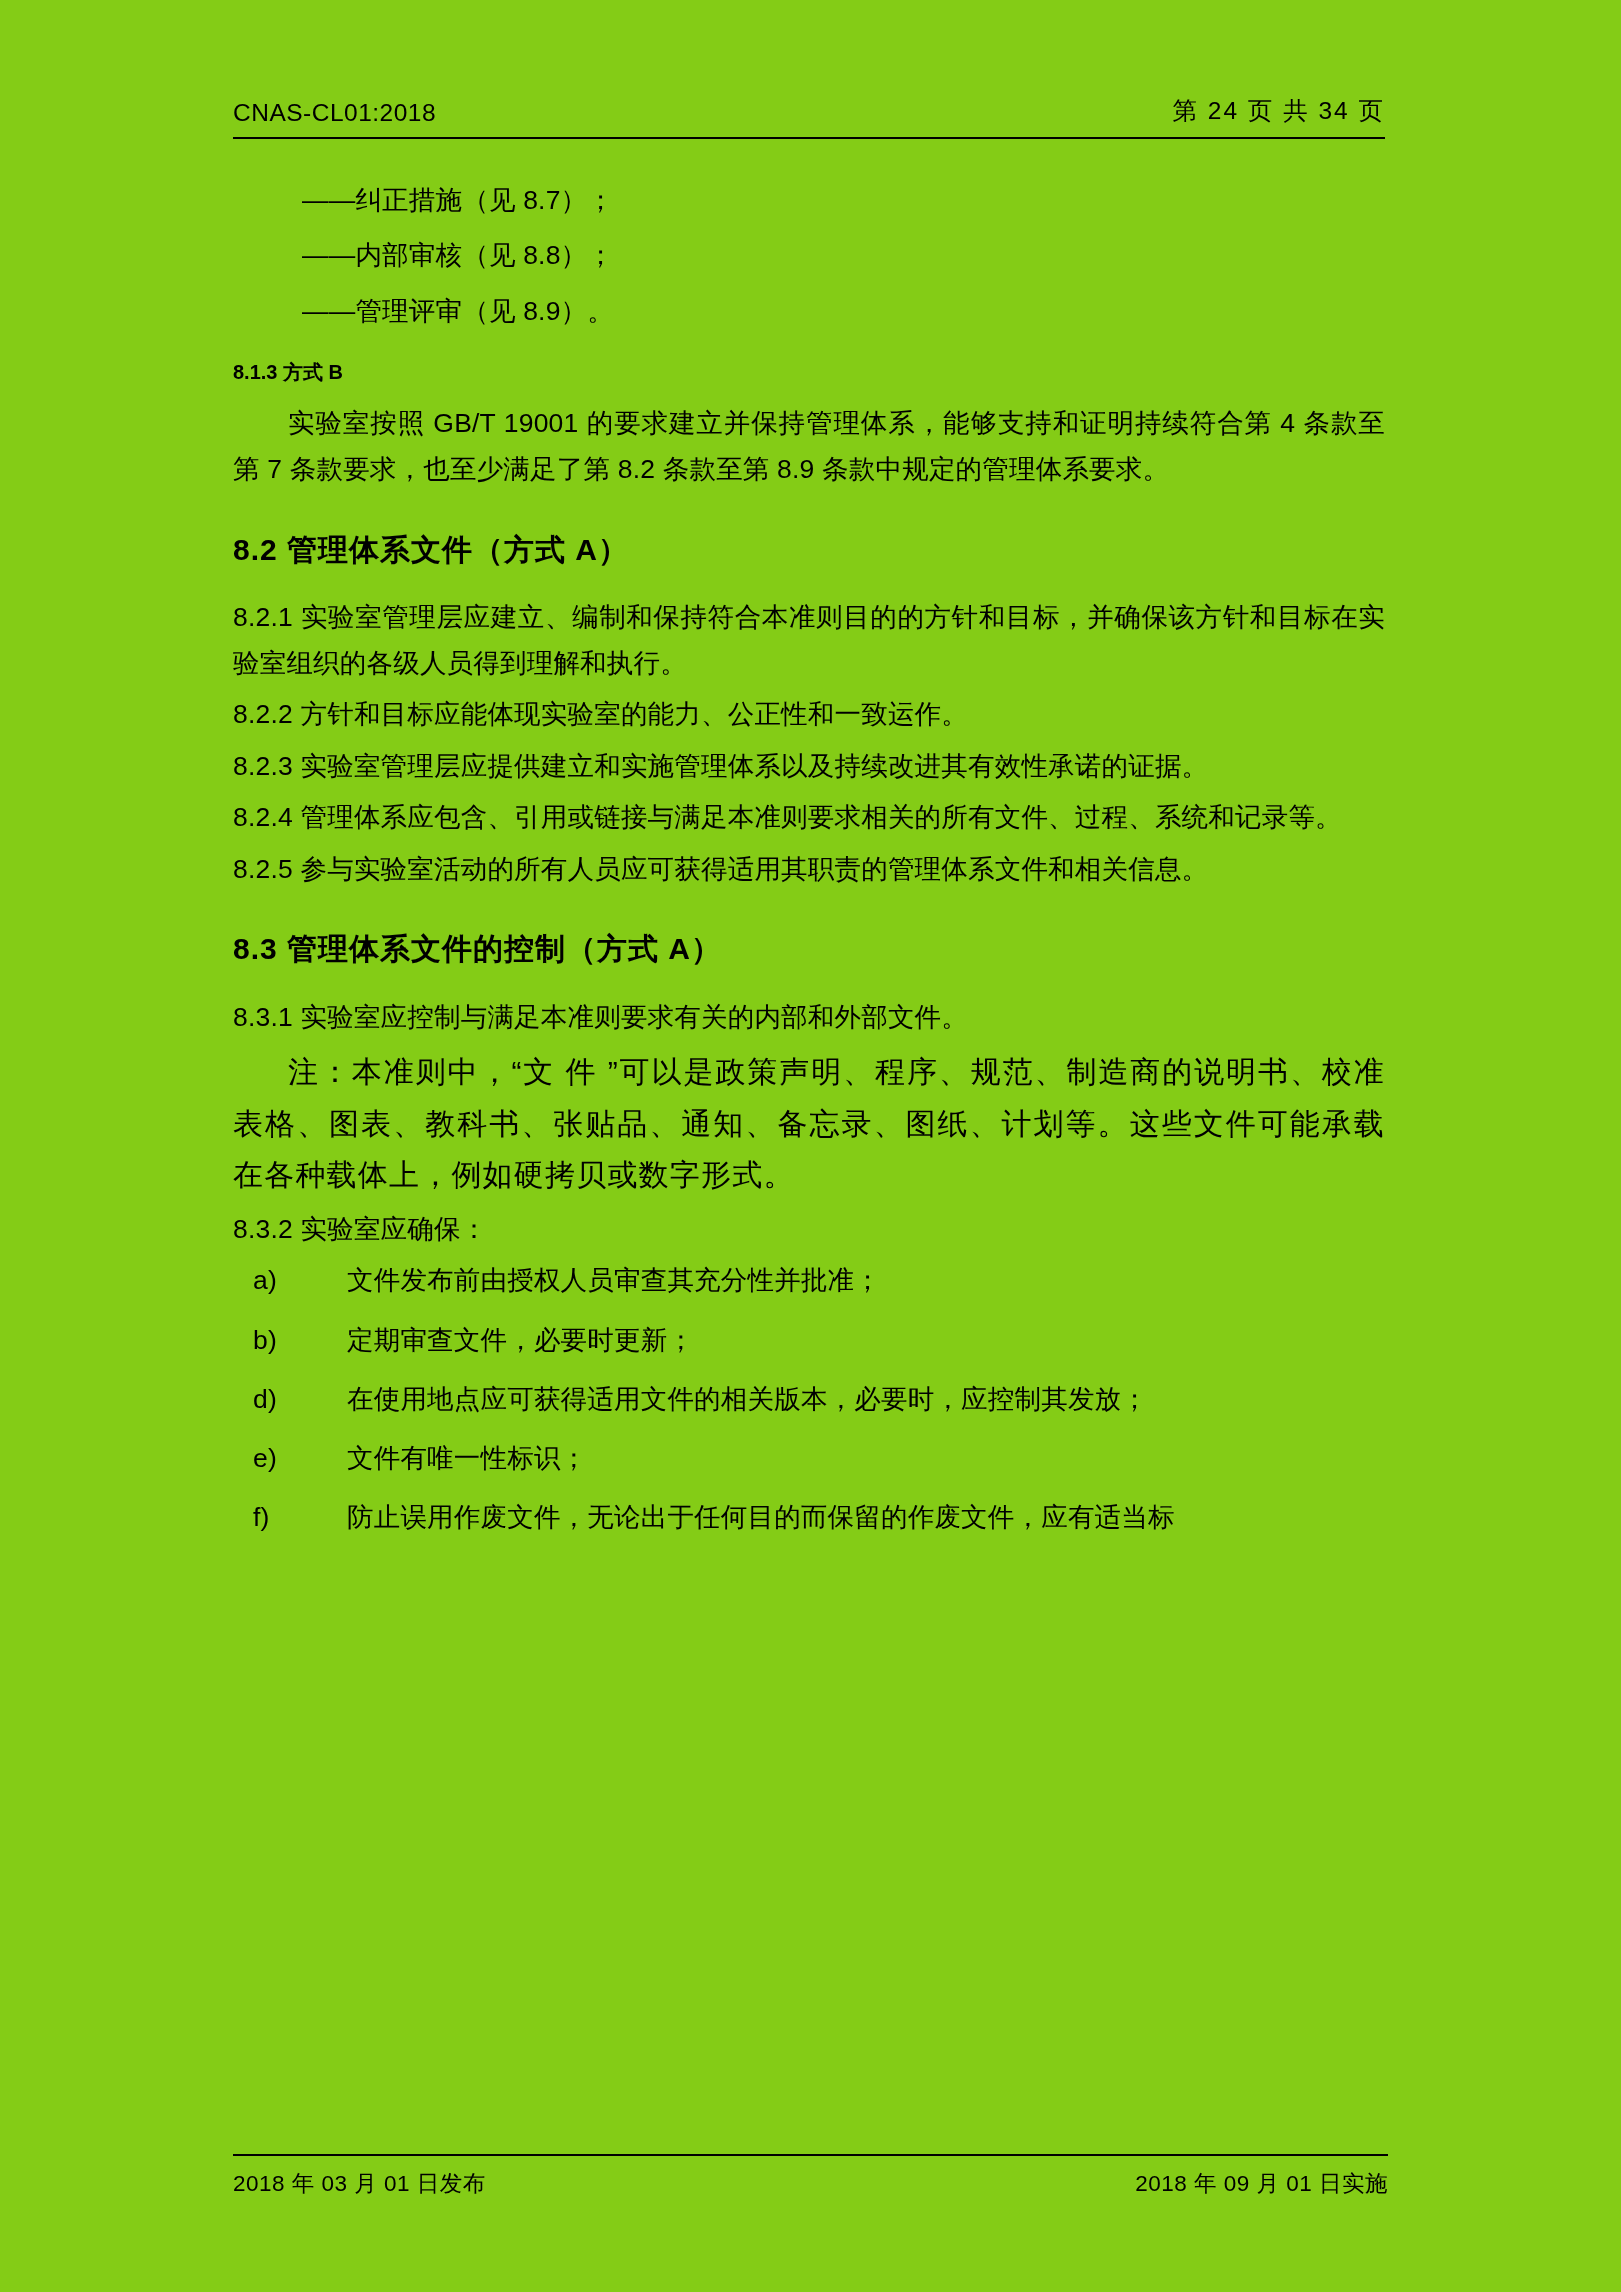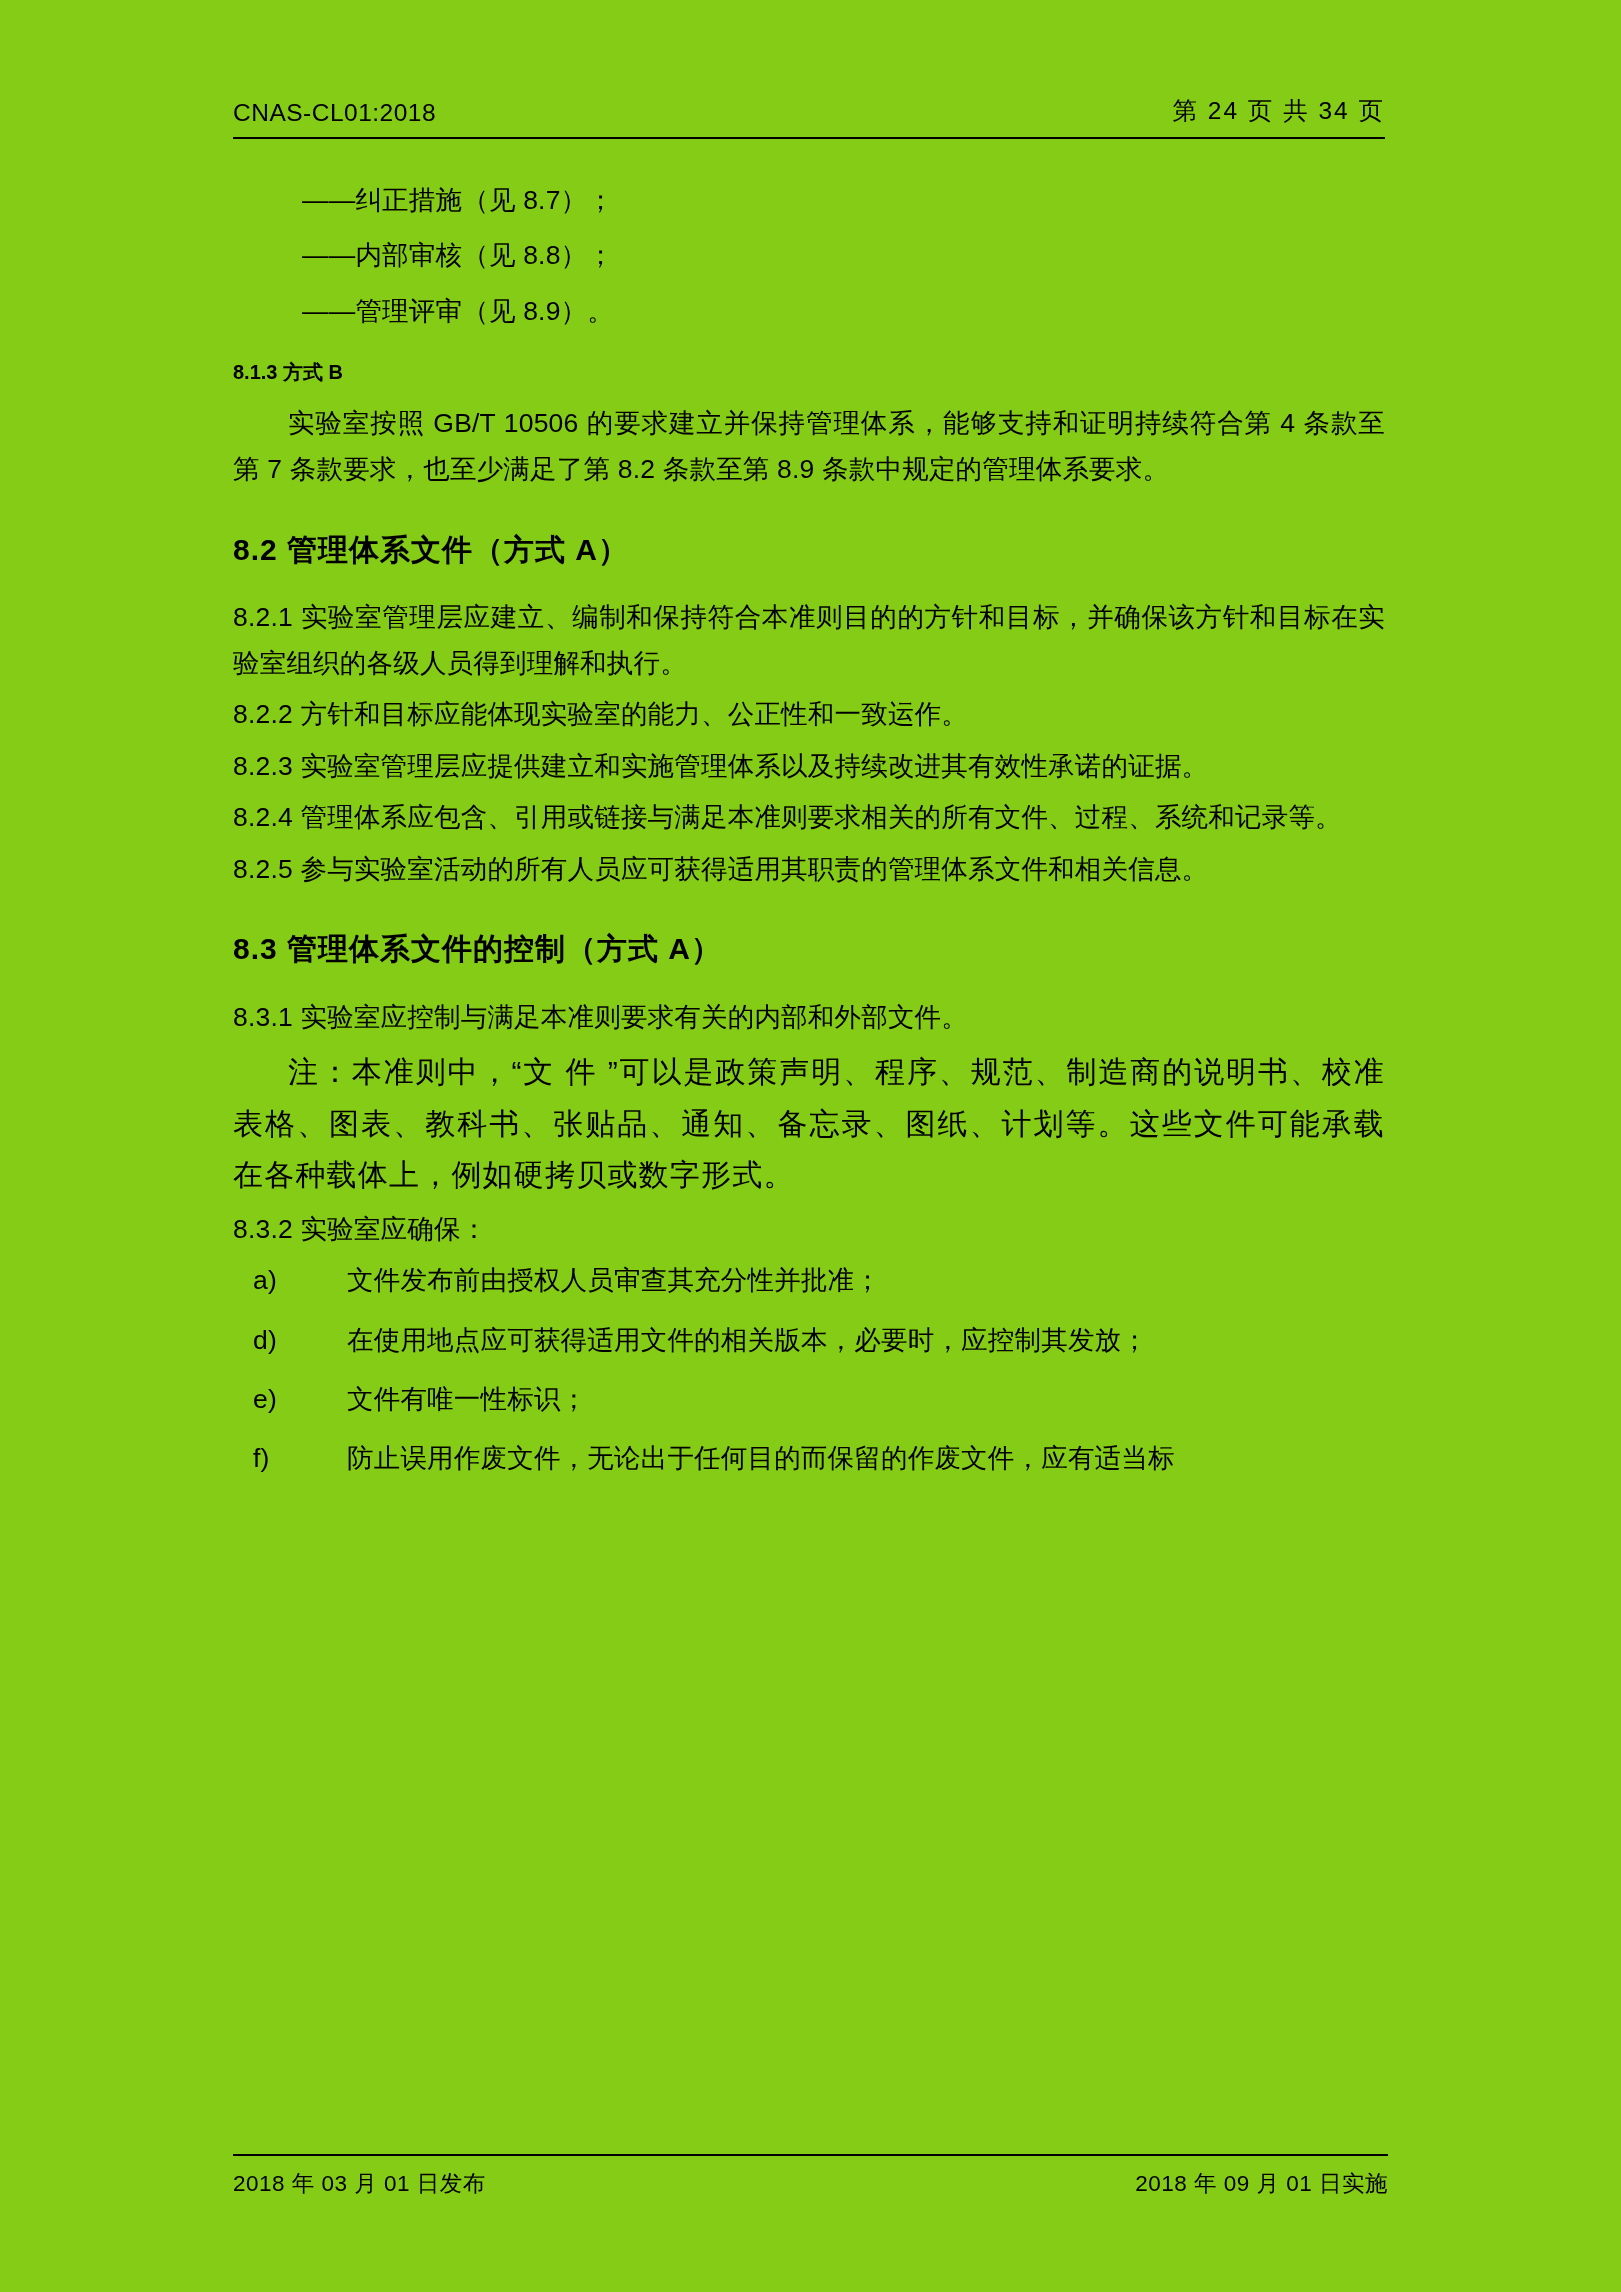--- a/index.html
+++ b/index.html
@@ -118,36 +118,39 @@
       <span class="header-right">第 24 页 共 34 页</span>
     </div>
 
     <div class="body-area">
 
       <p class="dash-item">——纠正措施（见 8.7）；</p>
       <p class="dash-item">——内部审核（见 8.8）；</p>
       <p class="dash-item">——管理评审（见 8.9）。</p>
 
       <h3 class="sub-heading">8.1.3 方式 B</h3>
-      <p class="indent-para">实验室按照 GB/T 10506 的要求建立并保持管理体系，能够支持和证明持续符合第 4 条款至第 7 条款要求，也至少满足了第 8.2 条款至第 8.9 条款中规定的管理体系要求。</p>
+      <p class="indent-para">实验室按照 GB/T 19001 的要求建立并保持管理体系，能够支持和证明持续符合第 4 条款至第 7 条款要求，也至少满足了第 8.2 条款至第 8.9 条款中规定的管理体系要求。</p>
 
       <h2 class="section-heading">8.2 管理体系文件（方式 A）</h2>
       <p>8.2.1 实验室管理层应建立、编制和保持符合本准则目的的方针和目标，并确保该方针和目标在实验室组织的各级人员得到理解和执行。</p>
       <p>8.2.2 方针和目标应能体现实验室的能力、公正性和一致运作。</p>
       <p>8.2.3 实验室管理层应提供建立和实施管理体系以及持续改进其有效性承诺的证据。</p>
       <p>8.2.4 管理体系应包含、引用或链接与满足本准则要求相关的所有文件、过程、系统和记录等。</p>
       <p>8.2.5 参与实验室活动的所有人员应可获得适用其职责的管理体系文件和相关信息。</p>
 
       <h2 class="section-heading">8.3 管理体系文件的控制（方式 A）</h2>
       <p>8.3.1 实验室应控制与满足本准则要求有关的内部和外部文件。</p>
       <p class="note">注：本准则中，“文 件 ”可以是政策声明、程序、规范、制造商的说明书、校准表格、图表、教科书、张贴品、通知、备忘录、图纸、计划等。这些文件可能承载在各种载体上，例如硬拷贝或数字形式。</p>
       <p>8.3.2 实验室应确保：</p>
 
       <p class="list-item">
         <span class="marker">a)</span><span>文件发布前由授权人员审查其充分性并批准；</span>
+      </p>
+      <p class="list-item">
+        <span class="marker">b)</span><span>定期审查文件，必要时更新；</span>
       </p>
       <p class="list-item">
         <span class="marker">d)</span><span>在使用地点应可获得适用文件的相关版本，必要时，应控制其发放；</span>
       </p>
       <p class="list-item">
         <span class="marker">e)</span><span>文件有唯一性标识；</span>
       </p>
       <p class="list-item">
         <span class="marker">f)</span><span>防止误用作废文件，无论出于任何目的而保留的作废文件，应有适当标</span>
       </p>

